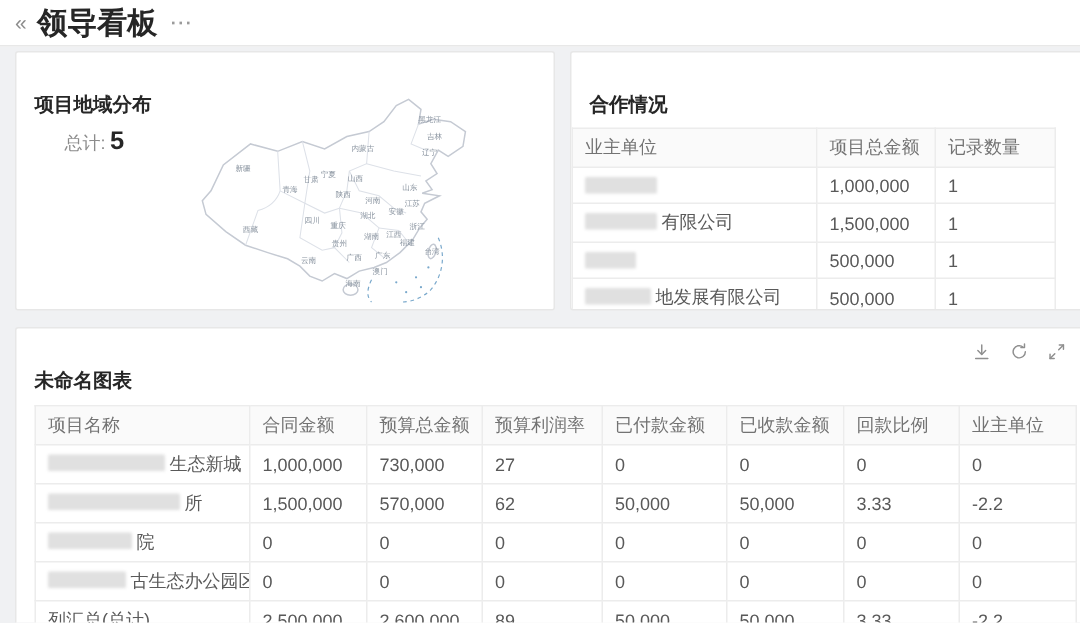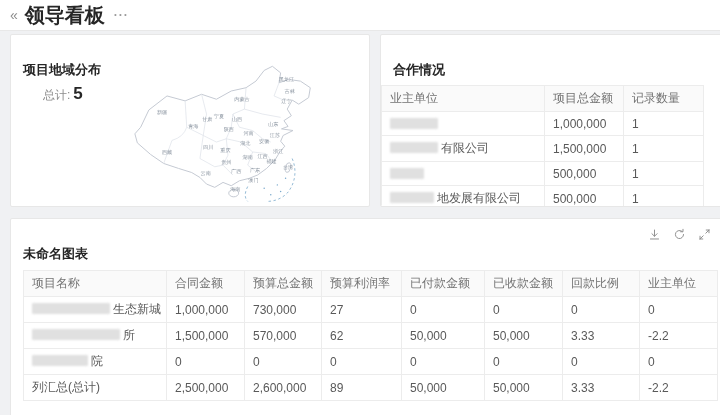--- a/index.html
+++ b/index.html
@@ -230,20 +230,30 @@
         <tr>
           <td><span class="redact" style="width: 56px;"></span>院</td>
           <td>0</td>
           <td>0</td>
           <td>0</td>
           <td>0</td>
           <td>0</td>
           <td>0</td>
           <td>0</td>
         </tr>
+        <tr>
+          <td><span class="redact" style="width: 52px;"></span>古生态办公园区</td>
+          <td>0</td>
+          <td>0</td>
+          <td>0</td>
+          <td>0</td>
+          <td>0</td>
+          <td>0</td>
+          <td>0</td>
+        </tr>
         <tr class="total">
           <td>列汇总(总计)</td>
           <td>2,500,000</td>
           <td>2,600,000</td>
           <td>89</td>
           <td>50,000</td>
           <td>50,000</td>
           <td>3.33</td>
           <td>-2.2</td>
         </tr>

